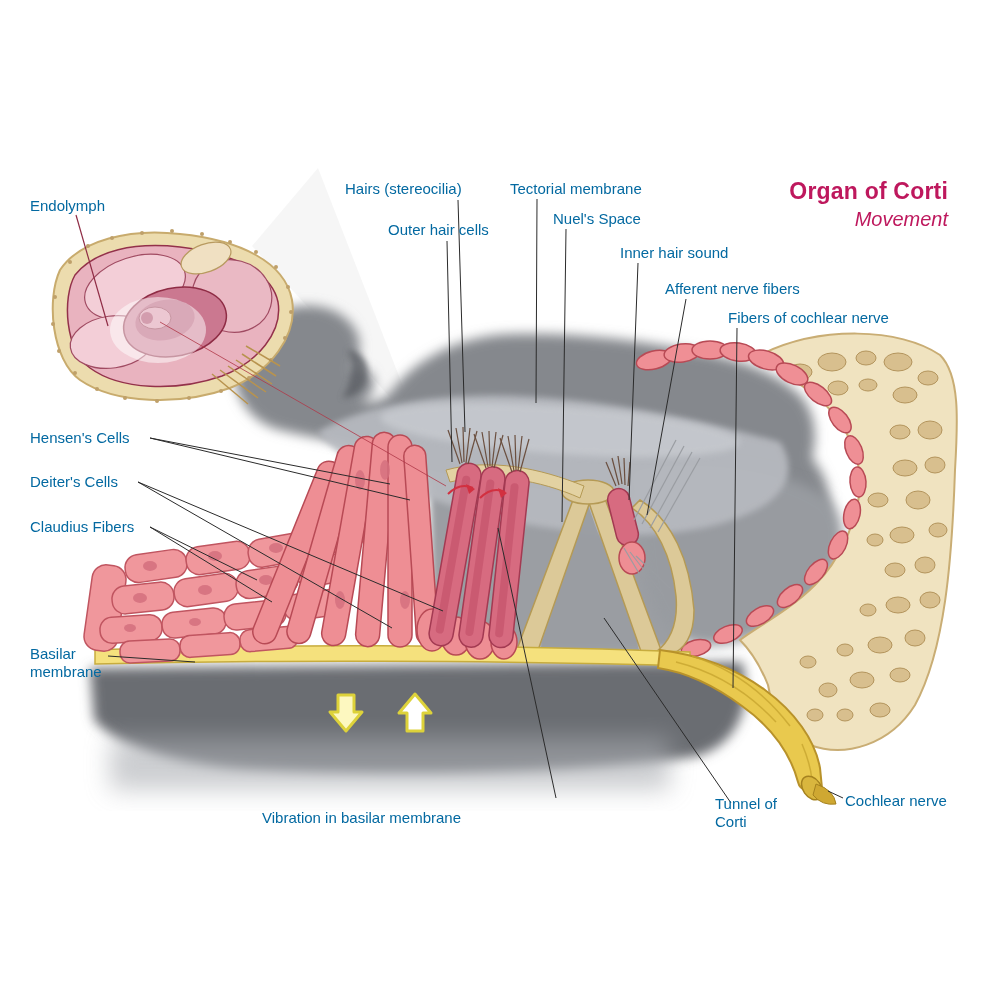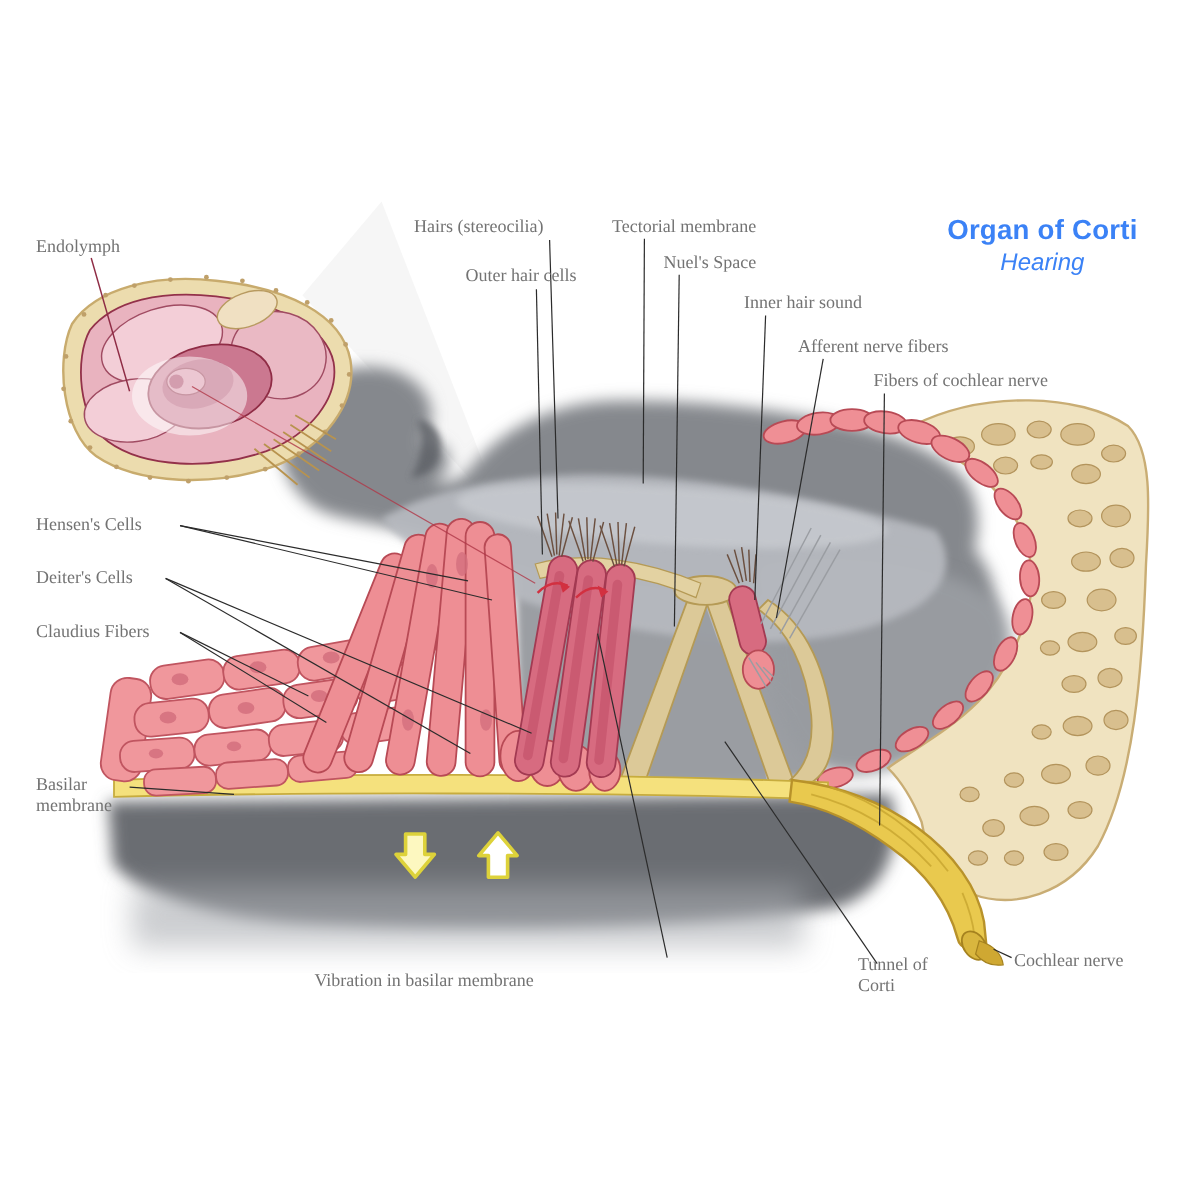--- a/index.html
+++ b/index.html
@@ -2,26 +2,25 @@
 <html><head>
 <meta charset="utf-8">
 <style>
   html,body{margin:0;padding:0;background:#fff;}
   .canvas{
     position:relative;width:1000px;height:1000px;background:#ffffff;
     font-family:"Liberation Sans", sans-serif;overflow:hidden;
   }
   .art{position:absolute;left:0;top:0;}
   .lbl{
-    position:absolute;font-size:15px;line-height:18px;color:#737373;
+    position:absolute;font-size:15px;line-height:18px;color:#0369a1;
     white-space:nowrap;
-    font-family:Liberation Serif, serif;
   }
   .lbl.wrap{white-space:normal;}
-  .title-block{position:absolute;right:52px;top:178px;text-align:center;color:#3b82f6;}
+  .title-block{position:absolute;right:52px;top:178px;text-align:right;color:#be185d;}
   .title-main{font-size:23px;font-weight:bold;letter-spacing:.2px;}
   .title-sub{font-size:20px;font-style:italic;margin-top:3px;}
 </style>
 </head>
 <body>
 
 <div class="canvas">
 
   <svg class="art" width="1000" height="1000" viewBox="0 0 1000 1000">
     <defs>
@@ -326,21 +325,21 @@
       <line x1="150" y1="527" x2="272" y2="602"></line>
       <line x1="108" y1="656" x2="195" y2="662"></line>
       <line x1="556" y1="798" x2="498" y2="528"></line>
       <line x1="731" y1="803" x2="604" y2="618"></line>
       <line x1="843" y1="798" x2="828" y2="791"></line>
     </g>
   </svg>
 
   <div class="title-block">
     <div class="title-main">Organ of Corti</div>
-    <div class="title-sub">Hearing</div>
+    <div class="title-sub">Movement</div>
   </div>
 
   <div class="lbl" style="left:30px;top:197px;">Endolymph</div>
   <div class="lbl" style="left:345px;top:180px;">Hairs (stereocilia)</div>
   <div class="lbl" style="left:345px;top:221px;margin-left:43px;">Outer hair cells</div>
   <div class="lbl" style="left:510px;top:180px;text-align:right;">Tectorial membrane</div>
   <div class="lbl" style="left:553px;top:210px;">Nuel's Space</div>
   <div class="lbl" style="left:620px;top:244px;">Inner hair sound</div>
   <div class="lbl" style="left:665px;top:280px;">Afferent nerve fibers</div>
   <div class="lbl" style="left:728px;top:309px;text-align:right;">Fibers of cochlear nerve</div>

